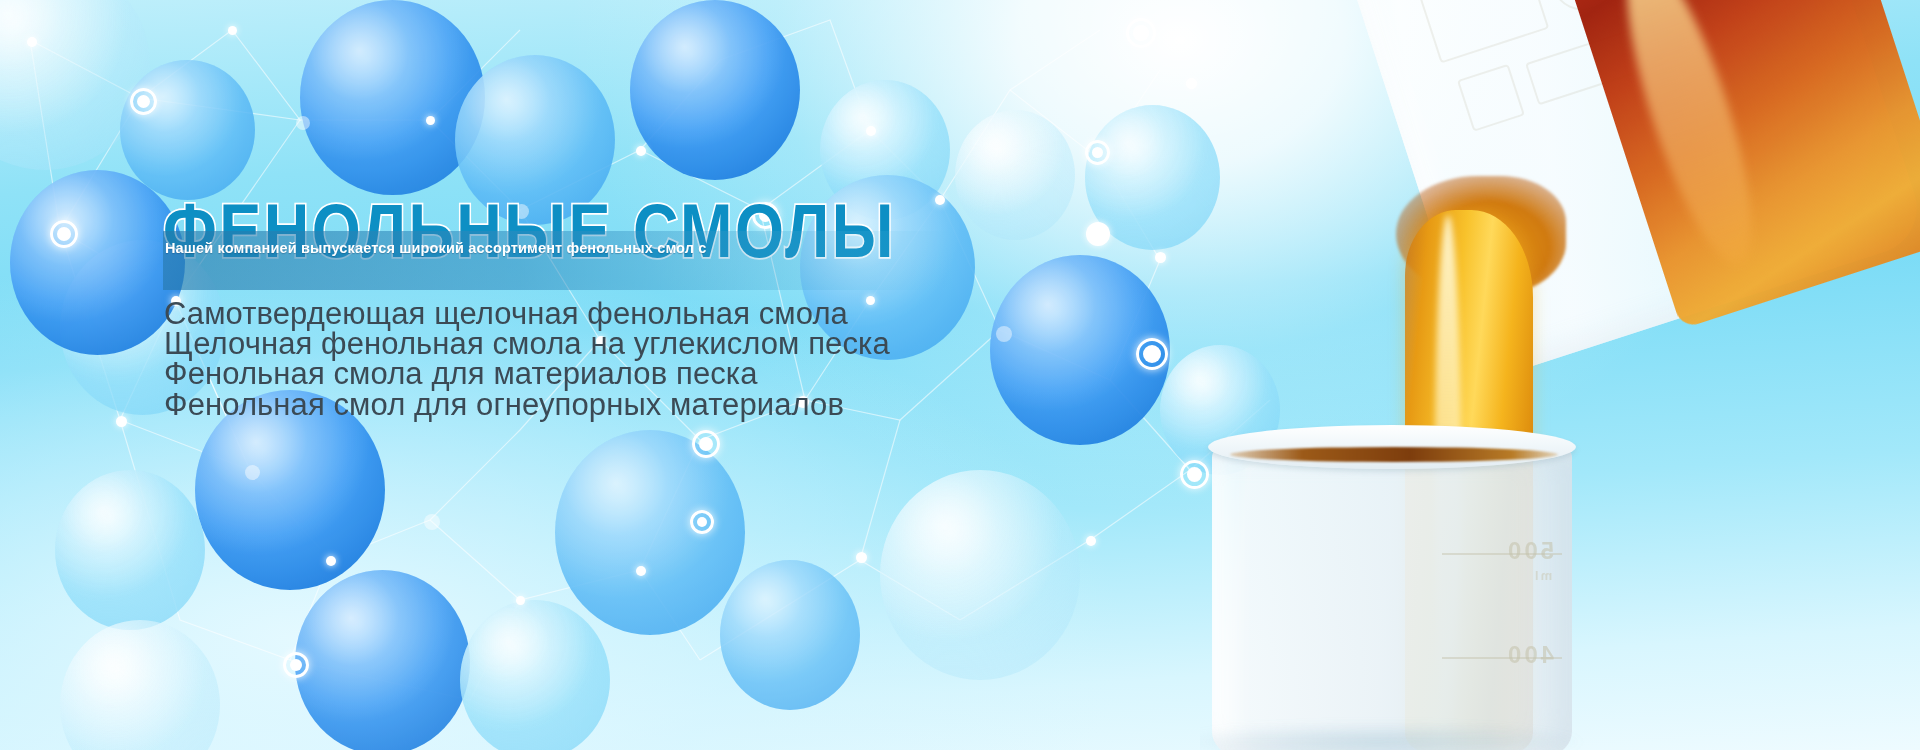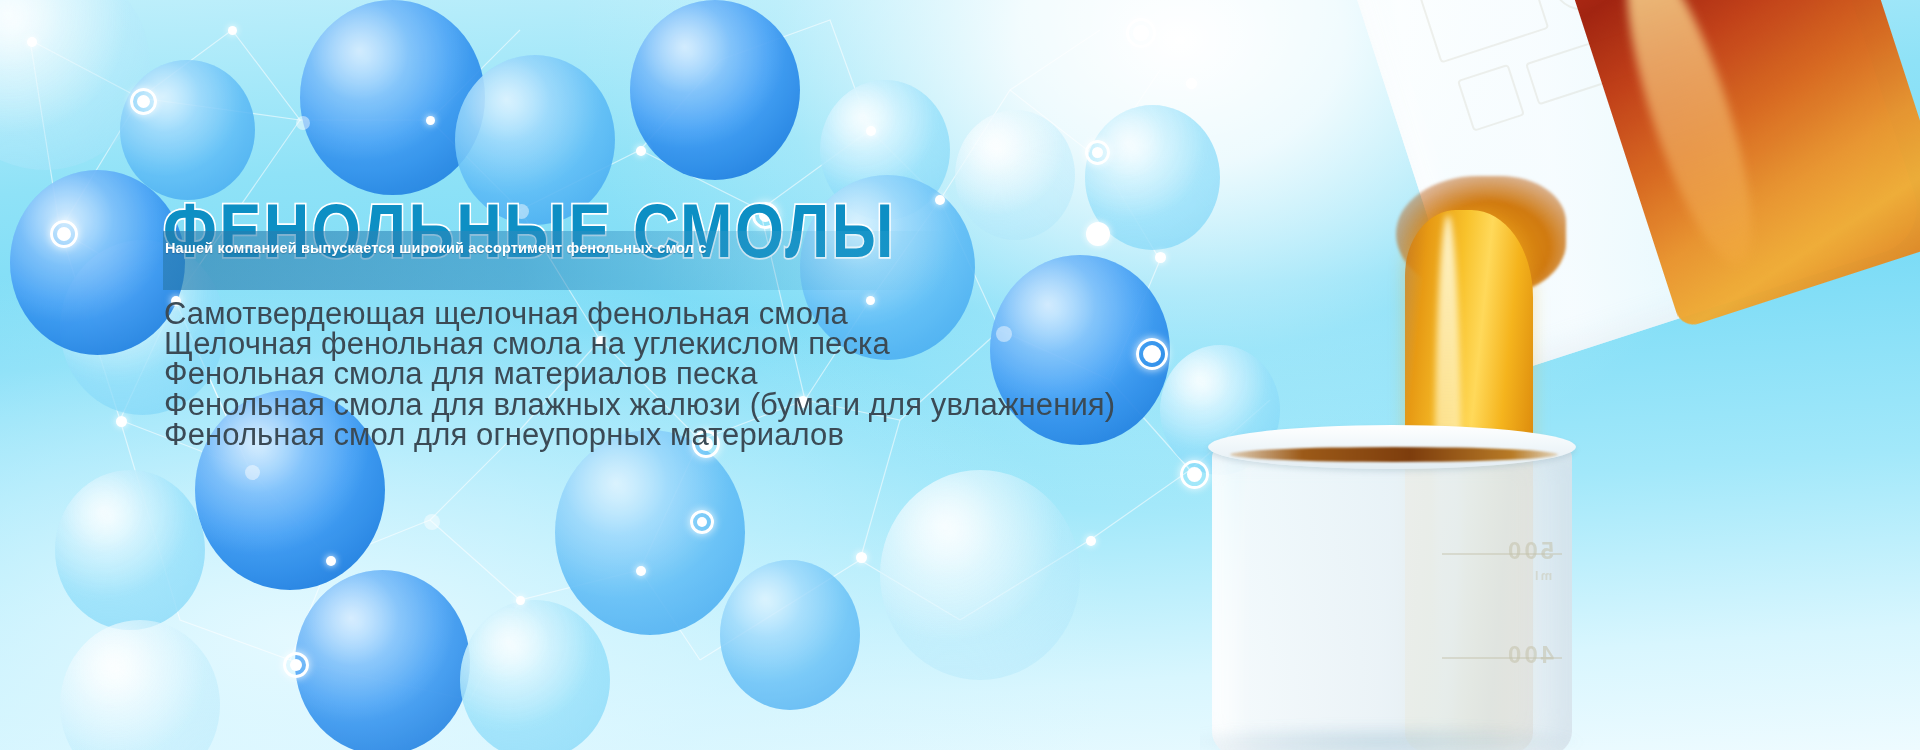--- a/index.html
+++ b/index.html
@@ -371,18 +371,17 @@
 
     <div class="intro-box"></div>
     <div class="intro-text">
       <span class="l">Нашей компанией выпускается широкий ассортимент фенольных смол с</span>
     </div>
 
     <ul class="list">
       <li>Самотвердеющая щелочная фенольная смола</li>
       <li>Щелочная фенольная смола на углекислом песка</li>
       <li>Фенольная смола для материалов песка</li>
-      <li>Фенольная смола для влажных жалюзи (бумаги для увлажнения)</li>
       <li>Фенольная смол для огнеупорных материалов</li>
     </ul>
   </div>
 
 </div>
 
 </body></html>

